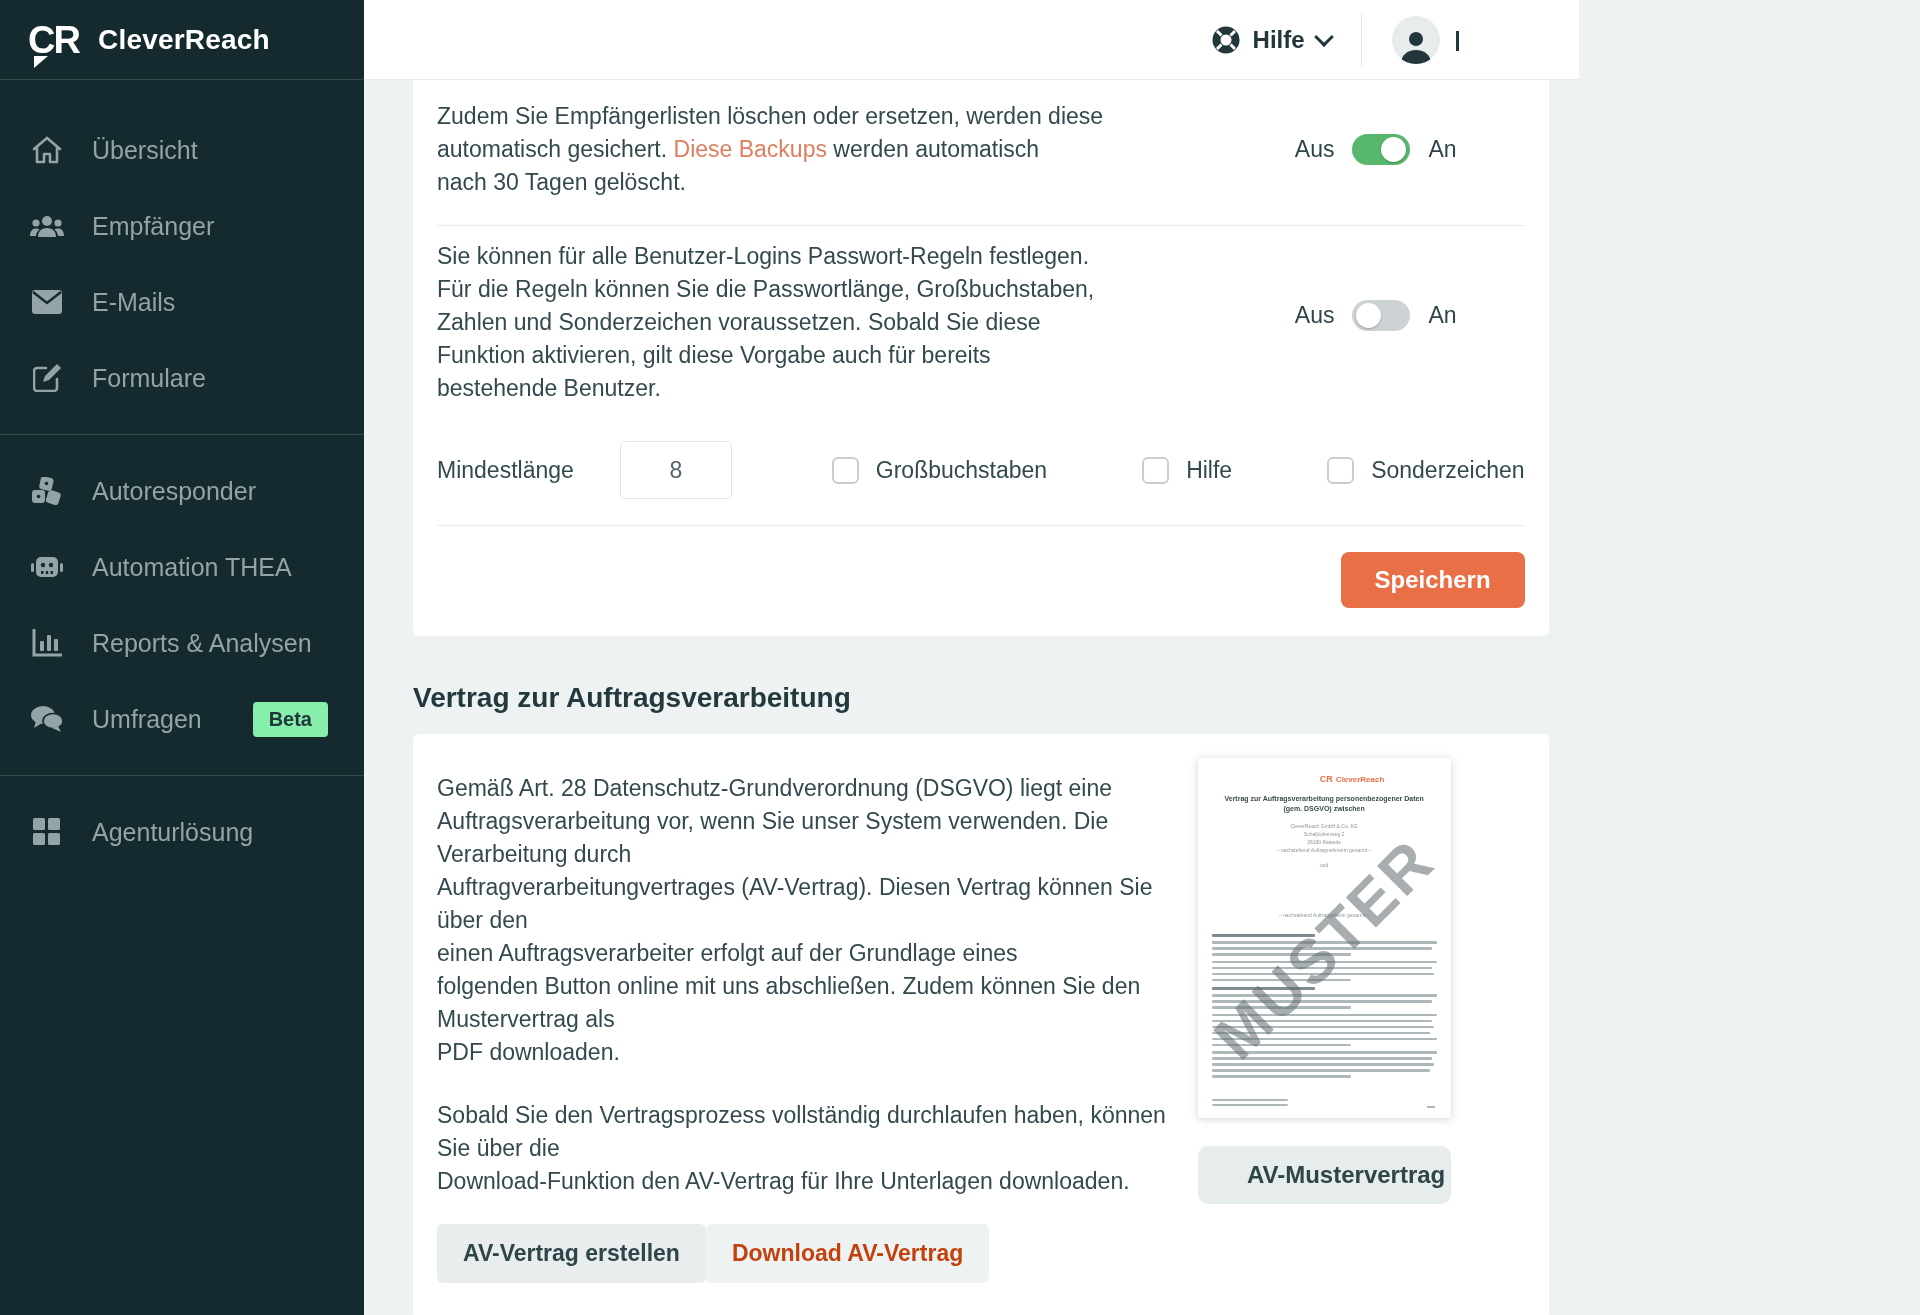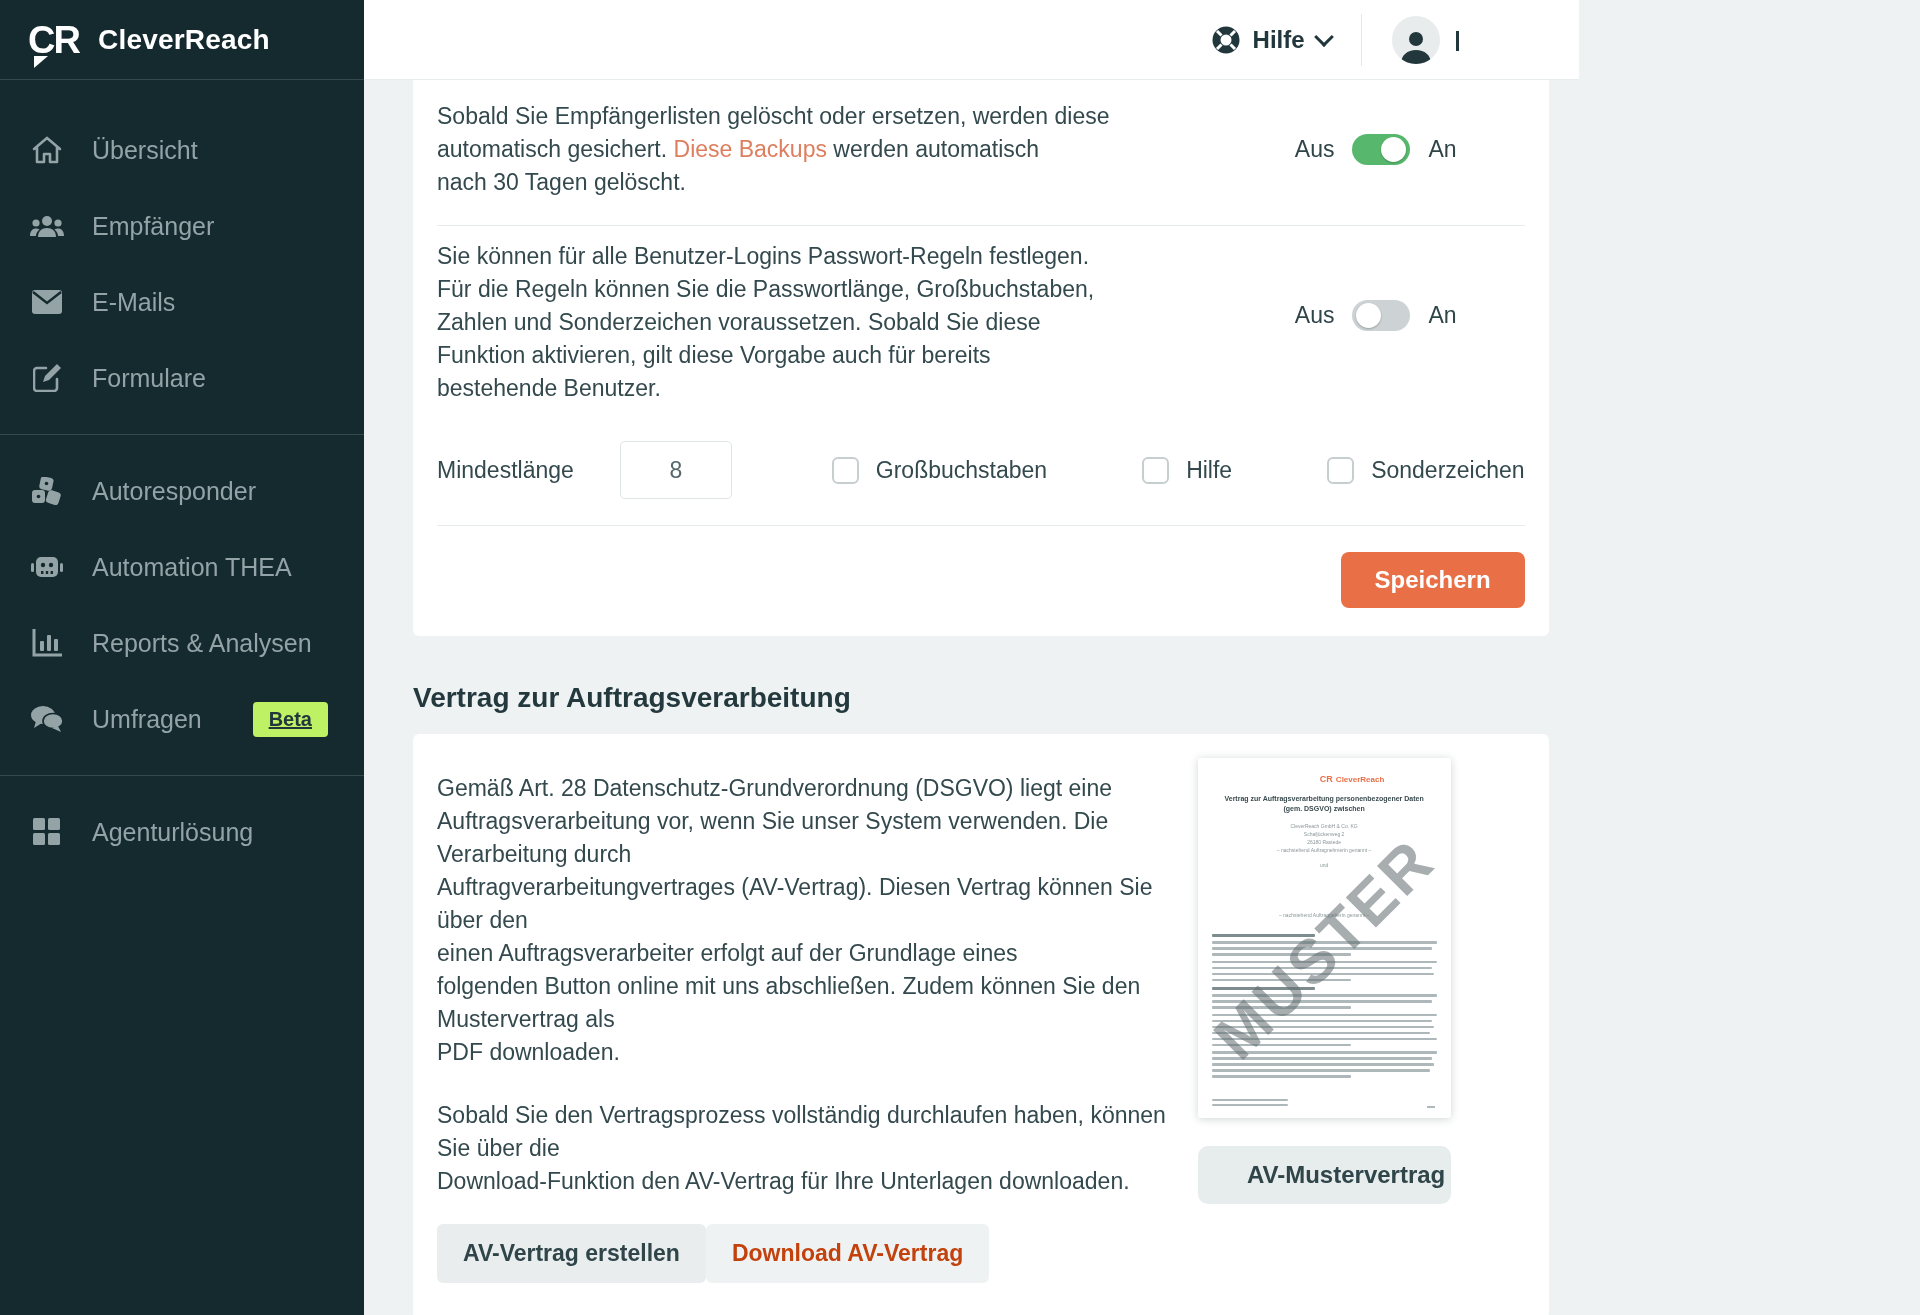--- a/index.html
+++ b/index.html
@@ -18,22 +18,22 @@
   .logo-mark .cr { font-size:38px; font-weight:800; color:#fff; letter-spacing:-2px; line-height:48px; }
   .logo-mark .tail { position:absolute; left:6px; bottom:-4px; width:0; height:0;
                      border-left:14px solid #fff; border-bottom:12px solid transparent; }
   .brand-text { color:#fff; font-size:28px; font-weight:700; letter-spacing:0.2px; }
 
   .nav { padding-top:32px; }
   .nav-item { height:76px; display:flex; align-items:center; padding-left:30px; gap:28px;
               color:#93A3A6; font-size:25px; font-weight:500; cursor:pointer; }
   .nav-icon { width:34px; height:30px; display:flex; align-items:center; justify-content:center; }
   .nav-divider { border:none; border-top:1px solid rgba(255,255,255,0.14); margin:18px 0; }
-  .beta-badge { margin-left:auto; margin-right:36px; background:#bef264; color:#22373C;
-                font-size:20px; font-weight:700; padding:6px 16px; border-radius:4px;text-decoration:underline; }
+  .beta-badge { margin-left:auto; margin-right:36px; background:#86efac; color:#22373C;
+                font-size:20px; font-weight:700; padding:6px 16px; border-radius:4px; }
 
   
   .main { flex:1; display:flex; flex-direction:column; background:#EEF2F2; }
   .topbar { height:80px; min-height:80px; background:#fff; border-bottom:1px solid #E7ECEC;
             display:flex; align-items:center; justify-content:flex-end; padding-right:120px; }
   .help-cluster { display:flex; align-items:center; gap:12px; cursor:pointer; }
   .help-label { font-size:24px; font-weight:600; color:#22373C; }
   .chev { width:14px; height:14px; border-right:3px solid #22373C; border-bottom:3px solid #22373C;
           transform:rotate(45deg); margin-top:-6px; }
   .topbar-sep { width:1px; height:52px; background:#E3E8E9; margin:0 30px; }
@@ -268,21 +268,21 @@
         <span class="chev"></span>
       </div>
     </header>
 
     <div class="content">
 
       <section class="card card1">
 
         <div class="section-row">
           <div class="para">
-            <div>Sobald Sie Empfängerlisten gelöscht oder ersetzen, werden diese</div>
+            <div>Zudem Sie Empfängerlisten löschen oder ersetzen, werden diese</div>
             <div><span>automatisch gesichert. </span><span class="link">Diese Backups</span><span> werden automatisch</span></div>
             <div>nach 30 Tagen gelöscht.</div>
           </div>
           <div class="toggle-group">
             <span class="toggle-label">Aus</span>
             <div class="toggle t-on">
                 <div class="knob"></div>
               </div>
             <span class="toggle-label">An</span>
           </div>

